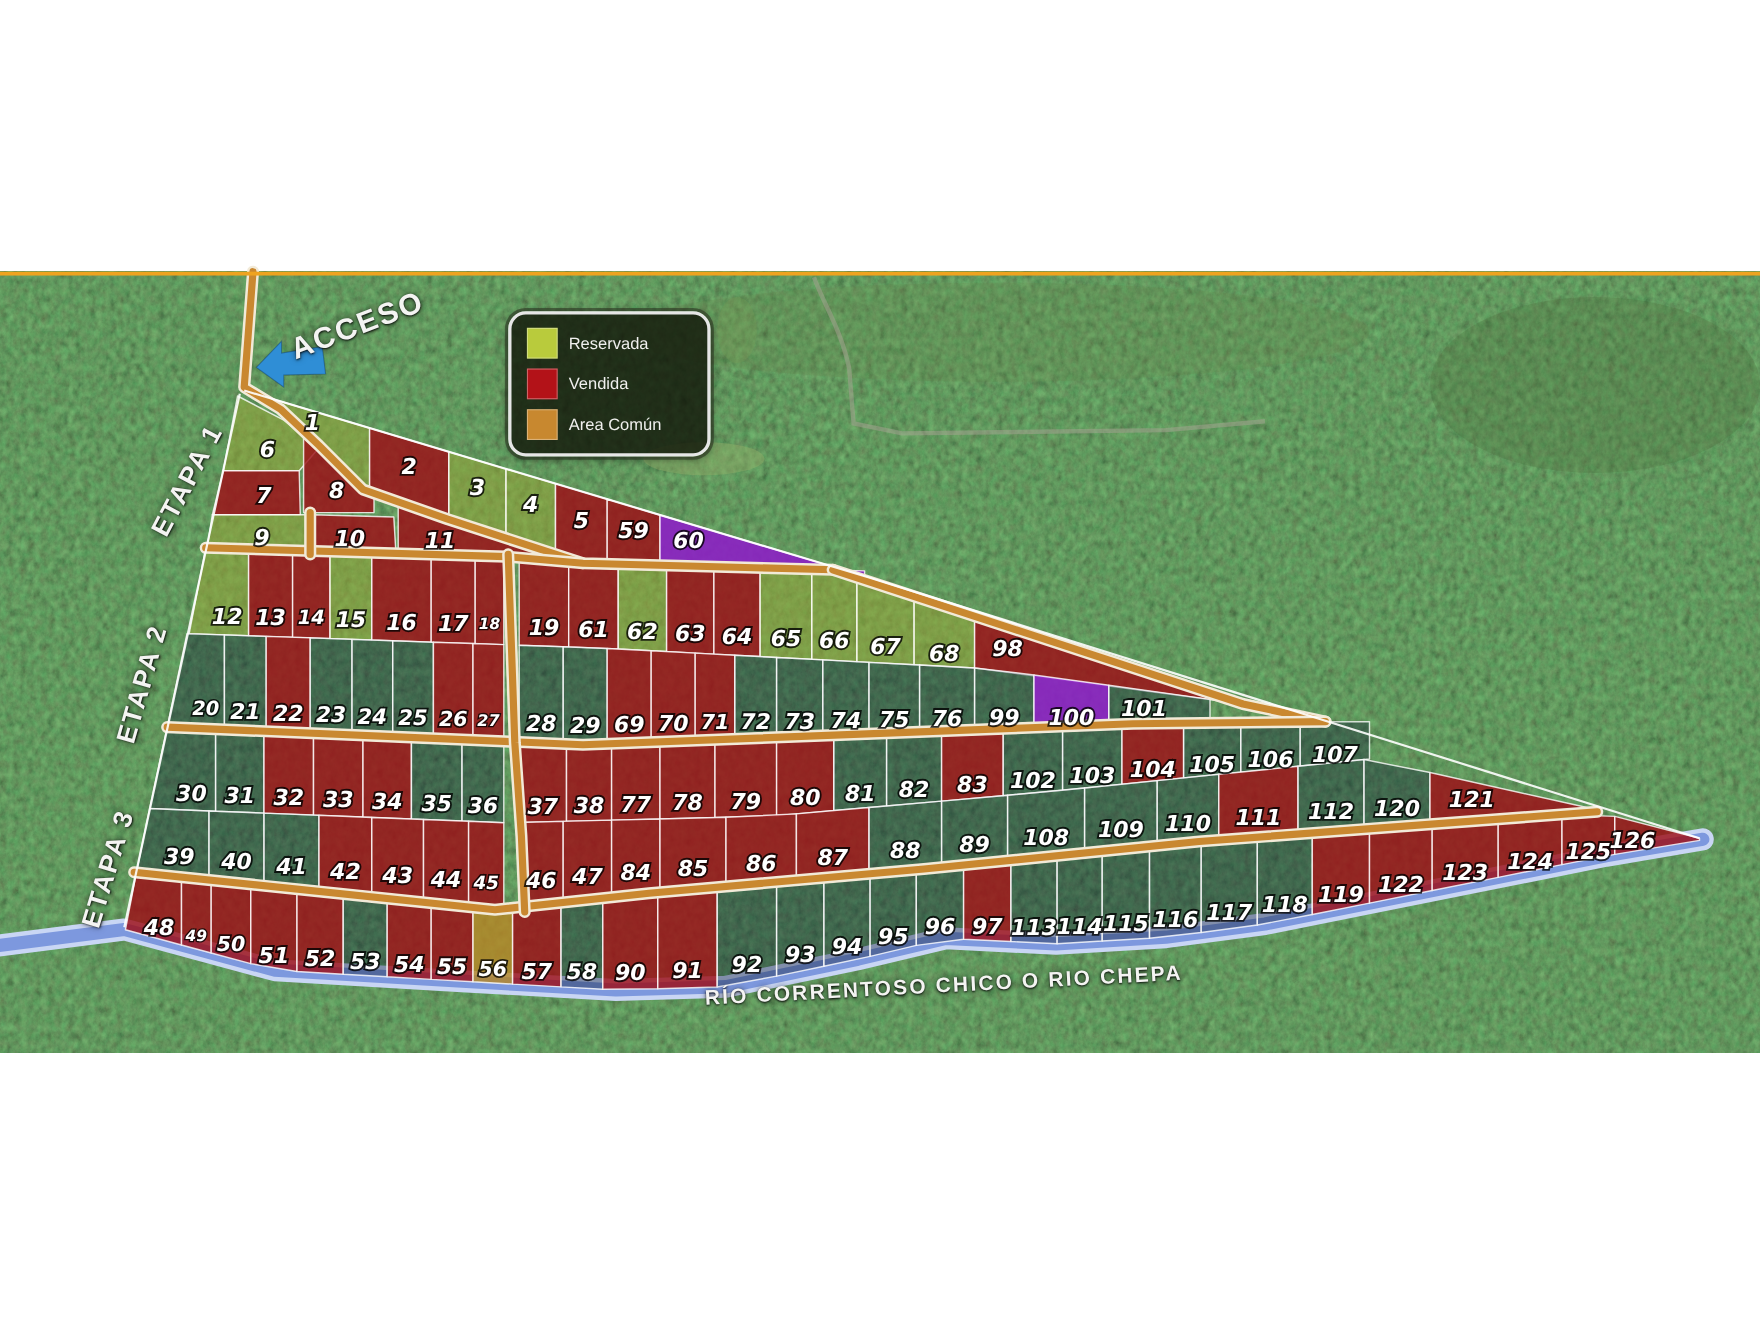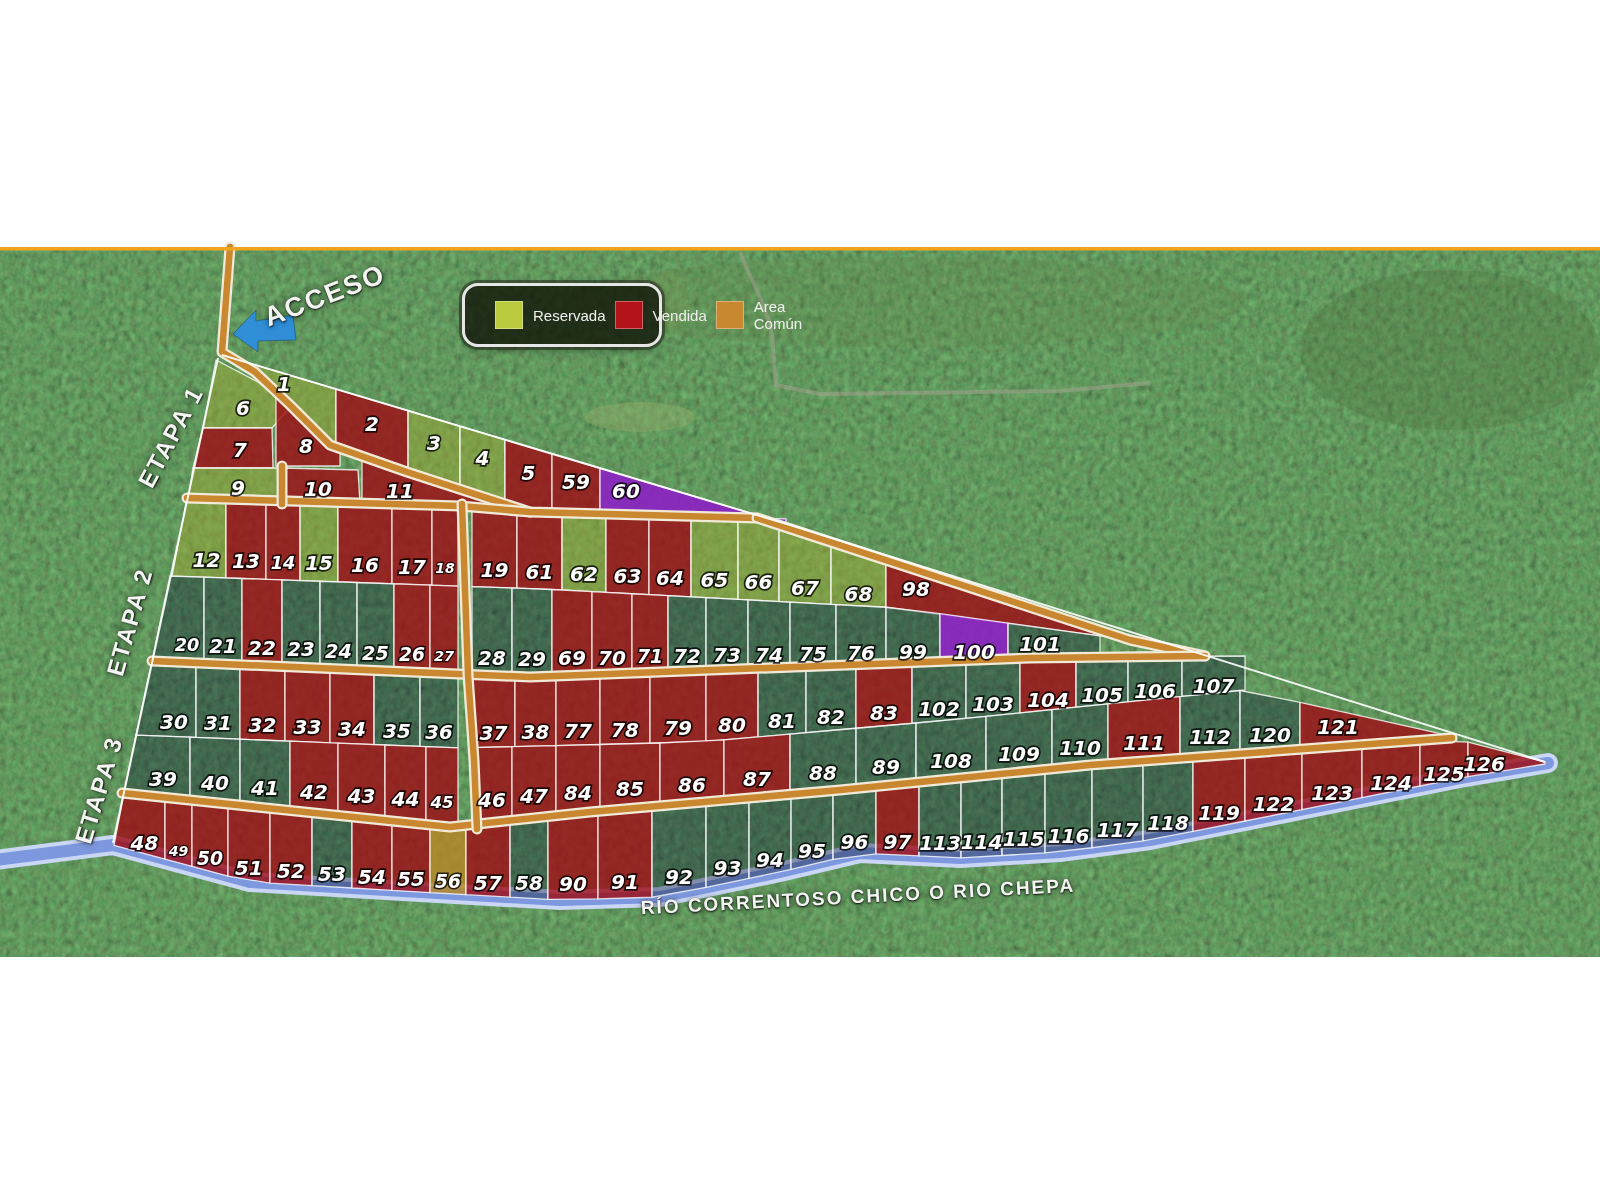--- a/index.html
+++ b/index.html
@@ -14,21 +14,21 @@
             transform:translate(-50%,-50%) rotate(-62deg);}
   #etapa2-label{left:130px;top:622px;font-size:24px;letter-spacing:2px;
             transform:translate(-50%,-50%) rotate(-74deg);}
   #etapa3-label{left:99px;top:790px;font-size:24px;letter-spacing:2px;
             transform:translate(-50%,-50%) rotate(-73deg);}
   #river-label{left:858px;top:897px;font-size:19px;letter-spacing:2px;
             transform:translate(-50%,-50%) rotate(-3deg);}
   .legend{position:absolute;left:462px;top:283px;width:152px;
           background:rgba(16,20,8,0.80);border:3px solid #e6e6e6;border-radius:16px;
           box-shadow:0 0 0 3px rgba(40,45,30,.55),0 2px 8px rgba(0,0,0,.5);
-          padding:12px 12px 12px 30px;display:flex;flex-direction:row;gap:9px;}
+          padding:12px 12px 12px 14px;display:flex;flex-direction:column;gap:9px;}
   .legend-row{display:flex;align-items:center;gap:10px;}
   .swatch{width:26px;height:26px;flex:0 0 26px;border:1px solid rgba(255,255,255,.35);}
   .legend-row span.lbl{color:#f0f0ee;font-size:15px;}
   .lotnum{font-family:"DejaVu Sans",sans-serif;font-weight:bold;font-style:italic;
           fill:#ffffff;stroke:#000000;stroke-opacity:.8;paint-order:stroke;}
 </style>
 </head>
 <body>
 
 <div class="stage">

